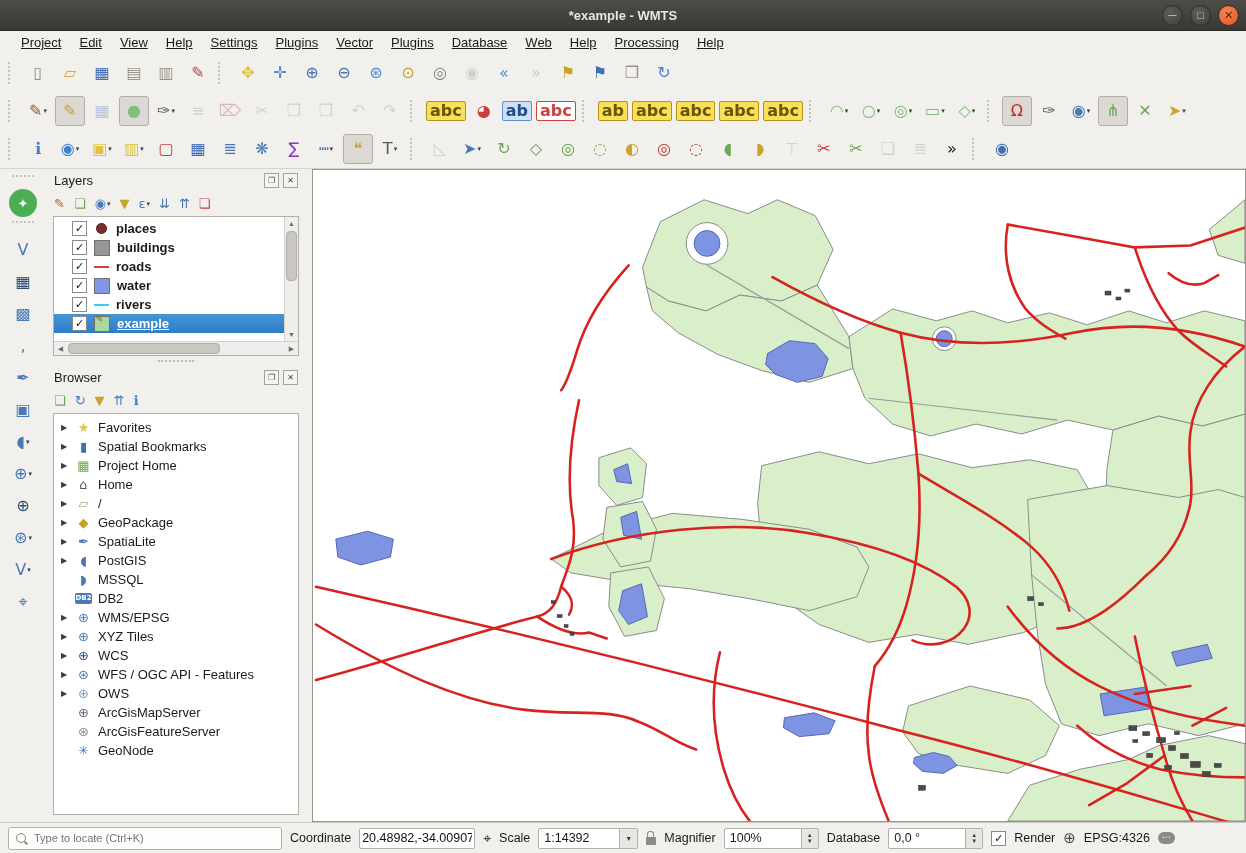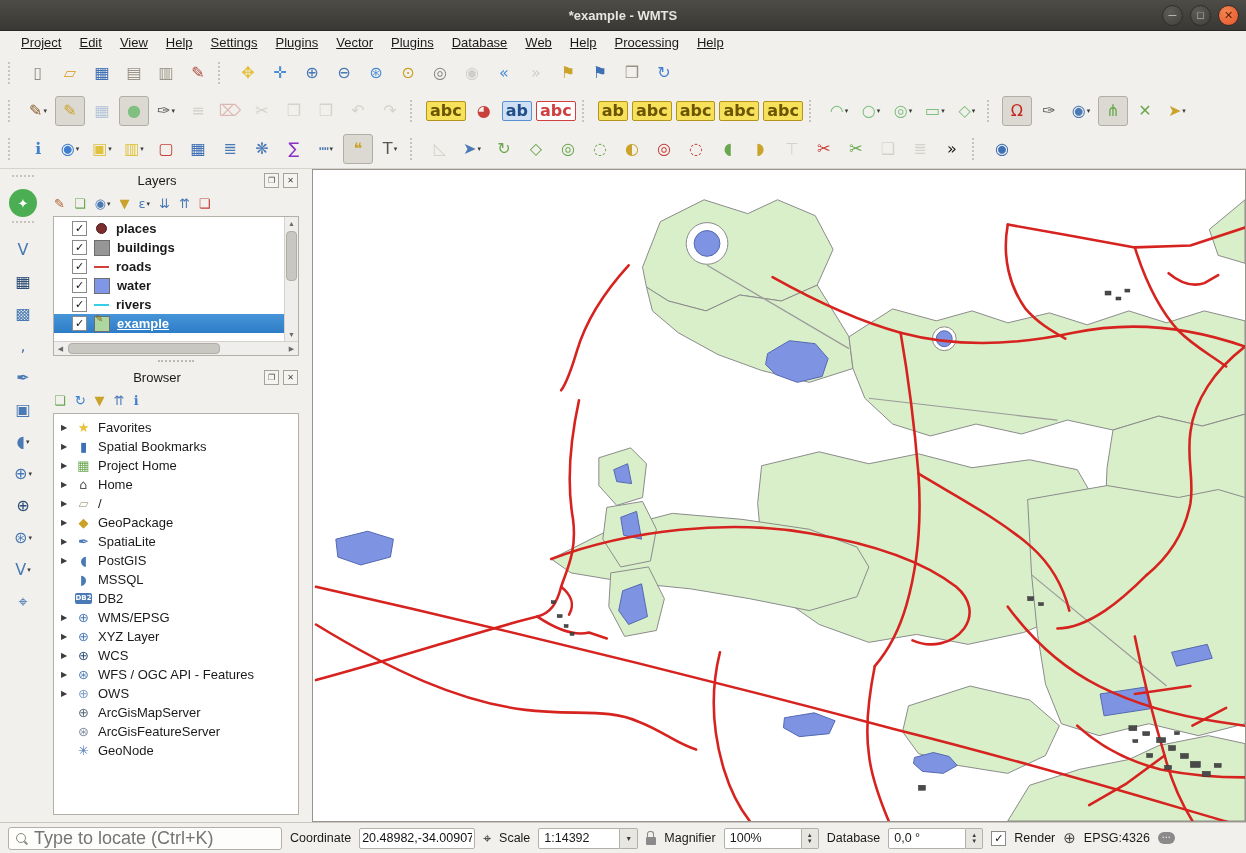--- a/index.html
+++ b/index.html
@@ -45,21 +45,21 @@
   .left-toolbar{width:46px;flex:0 0 46px;display:flex;flex-direction:column;align-items:center;
     padding-top:3px;background:#f1f0ec;}
   .left-toolbar .tbtn{margin:1px 0;}
   .left-toolbar .tsep{width:22px;height:8px;border-left:none;border-top:2px dotted #c6c3bc;margin:3px 0;}
   .tbtn.round{background:#4cae52;border-radius:50%;width:26px;height:26px;min-width:26px;}
   .tbtn.round .glyph{color:#fff !important;font-size:13px;}
 
   
   .dock{width:260px;flex:0 0 260px;display:flex;flex-direction:column;background:#f1f0ec;margin-right:6px;}
   .panel-header{height:22px;flex:0 0 22px;display:flex;align-items:center;padding:0 8px;}
-  .panel-title{flex:1;text-align:center;}
+  .panel-title{flex:1;}
   .ph-btn{width:13px;height:13px;display:flex;align-items:center;justify-content:center;
     font-size:8px;color:#454545;border:1px solid #a6a39d;background:#f5f4f1;margin-left:4px;}
   .panel-toolbar{height:25px;flex:0 0 25px;display:flex;align-items:center;padding:0 8px;gap:9px;}
   .ptbtn{display:flex;align-items:center;}
   .ptbtn .pglyph{font-size:13px;line-height:1;font-family:"DejaVu Sans",sans-serif;}
 
   .layers-list{margin:0 7px;background:#fff;border:1px solid #b3b0a9;height:138px;flex:0 0 138px;
     display:flex;flex-direction:column;}
   .llrows{flex:1;display:flex;min-height:0;}
   .llinner{flex:1;padding-top:2px;}
@@ -101,21 +101,21 @@
   .track{fill:none;stroke:#9a9a9a;stroke-width:1.2;}
   .road{fill:none;stroke:var(--road_color);stroke-width:2.6;stroke-linecap:round;stroke-linejoin:round;}
   .water{fill:var(--water_fill);stroke:var(--water_stroke);stroke-width:1;}
   .bld{fill:var(--building_color);stroke:#2e2e2e;stroke-width:.5;}
 
   
   .statusbar{height:30px;flex:0 0 30px;display:flex;align-items:center;gap:8px;padding:0 8px;
     background:#f1f0ec;border-top:1px solid #cac7c1;font-size:12.5px;}
   .locate{display:flex;align-items:center;gap:6px;width:258px;height:21px;border:1px solid #b3b0a9;
     border-radius:3px;background:#fdfdfc;padding:0 7px;}
-  .locate input{border:none;outline:none;background:transparent;width:100%;font-size:18px;
+  .locate input{border:none;outline:none;background:transparent;width:100%;font-size:11px;
     font-family:"Liberation Sans","DejaVu Sans",sans-serif;color:#4a4a4a;}
   .sicon{width:8px;height:8px;border:1.5px solid #8a8780;border-radius:50%;position:relative;flex:0 0 8px;}
   .sicon:after{content:"";position:absolute;width:4px;height:1.5px;background:#8a8780;
     transform:rotate(45deg);left:7px;top:8px;}
   .sb-input{height:19px;border:1px solid #b3b0a9;background:#fff;display:flex;align-items:center;
     justify-content:center;border-radius:2px;}
   .sb-input input{border:none;outline:none;text-align:center;width:100%;font-size:12.5px;
     font-family:"Liberation Sans","DejaVu Sans",sans-serif;color:#111;background:transparent;}
   .coord{width:114px;}
   .combo{display:flex;align-items:stretch;height:21px;}
@@ -670,21 +670,21 @@
             <span class="blabel">DB2</span>
           </div>
           <div class="brow">
             <span class="expander">▶</span>
             <span class="bicon" style="color: rgb(74, 122, 181);">⊕</span>
             <span class="blabel">WMS/EPSG</span>
           </div>
           <div class="brow">
             <span class="expander">▶</span>
             <span class="bicon" style="color: rgb(74, 122, 181);">⊕</span>
-            <span class="blabel">XYZ Layer</span>
+            <span class="blabel">XYZ Tiles</span>
           </div>
           <div class="brow">
             <span class="expander">▶</span>
             <span class="bicon" style="color: rgb(47, 79, 119);">⊕</span>
             <span class="blabel">WCS</span>
           </div>
           <div class="brow">
             <span class="expander">▶</span>
             <span class="bicon" style="color: rgb(74, 122, 181);">⊛</span>
             <span class="blabel">WFS / OGC API - Features</span>

